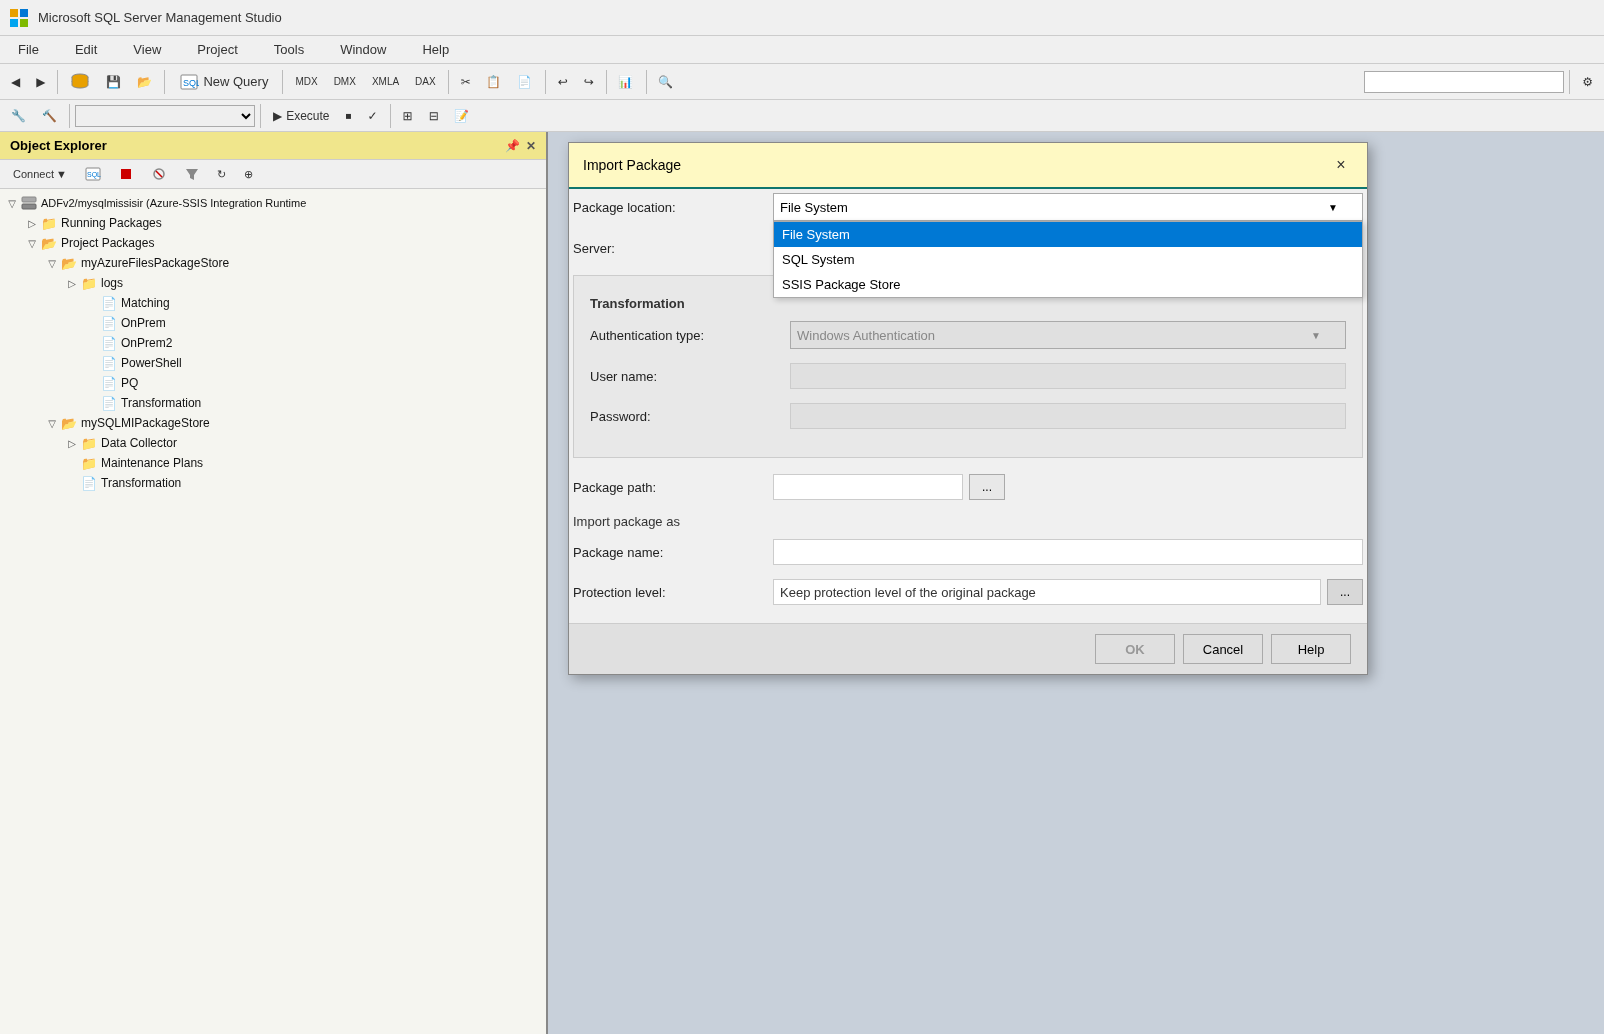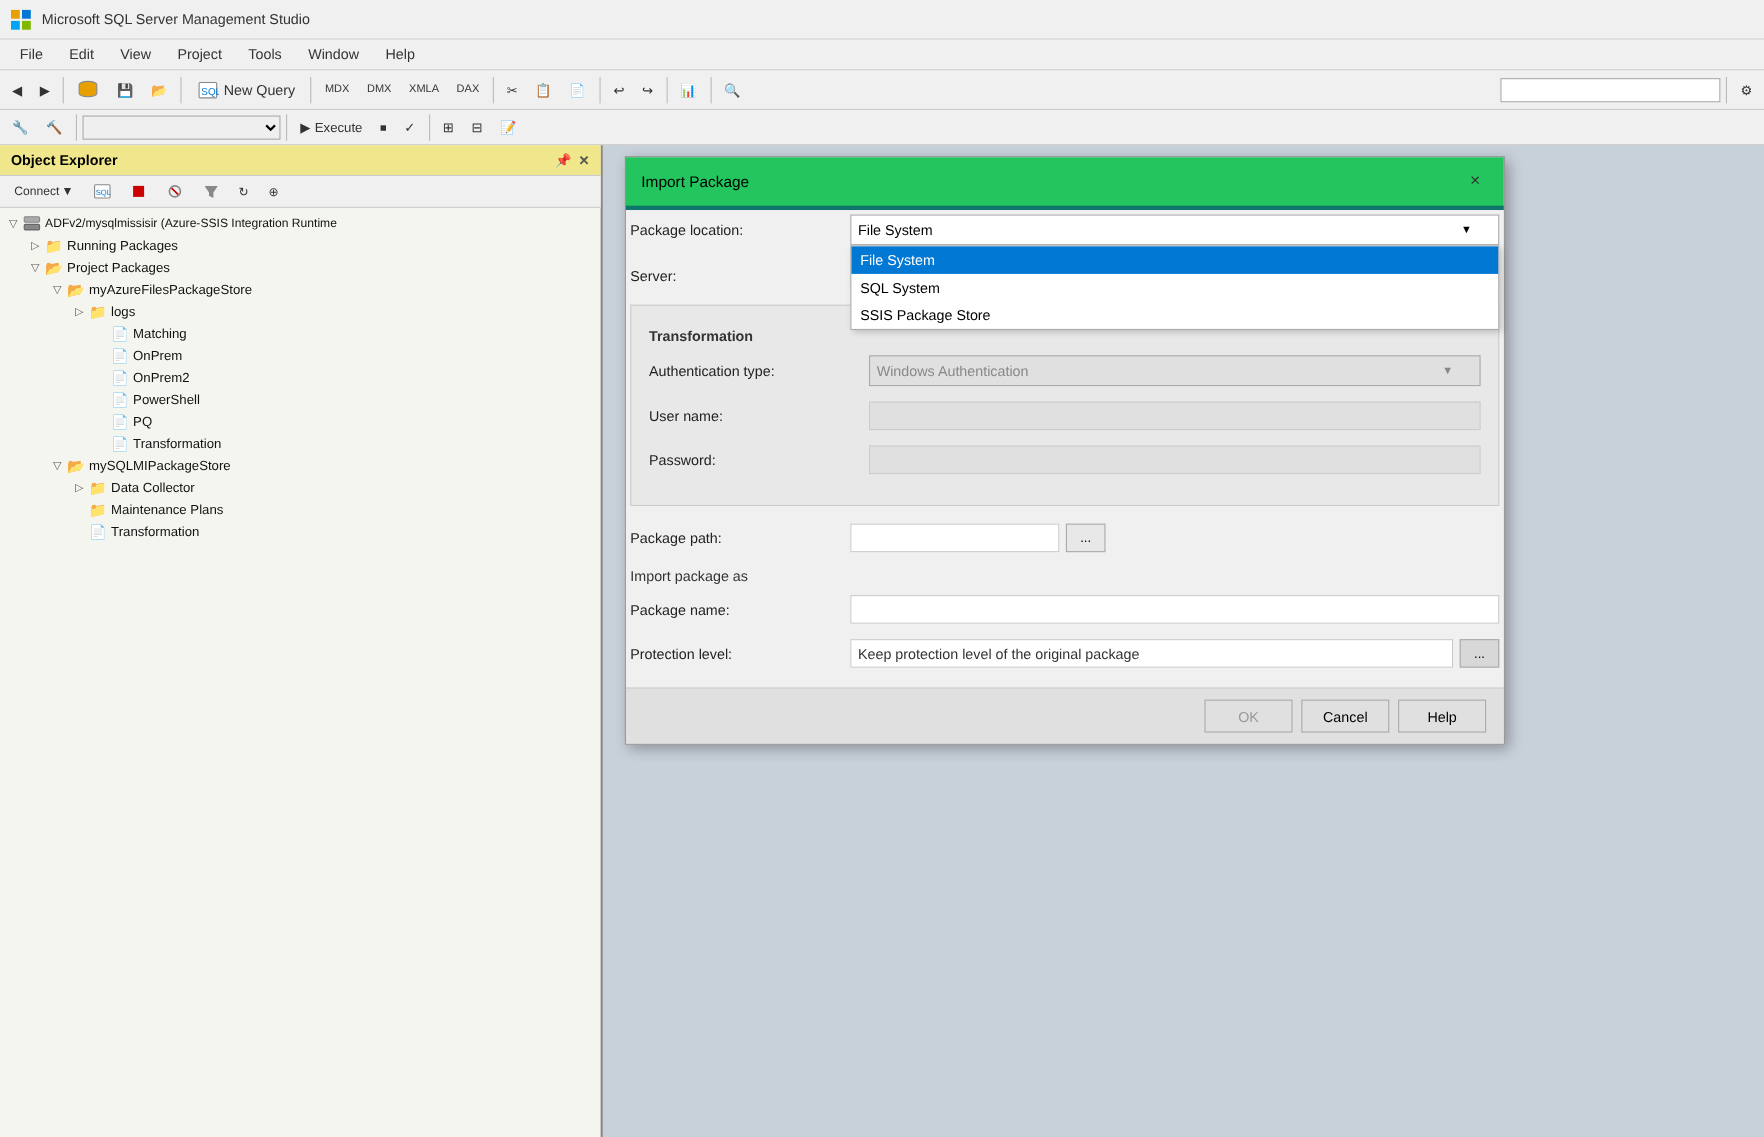--- a/index.html
+++ b/index.html
@@ -33,21 +33,21 @@
     }
 
     
     .menu-bar {
       background: #f0f0f0;
       height: 28px;
       display: flex;
       align-items: center;
       padding: 0 8px;
       border-bottom: 1px solid #ccc;
-      gap: 4px;
+      gap: 16px;
     }
     .menu-item {
       padding: 4px 10px;
       cursor: pointer;
       font-size: 13px;
       color: #333;
     }
 
     
     .toolbar {
@@ -211,26 +211,26 @@
     .dialog {
       background: #f0f0f0;
       border: 1px solid #888;
       width: 800px;
       box-shadow: 4px 4px 12px rgba(0,0,0,0.3);
       position: absolute;
       top: 10px;
       left: 20px;
     }
     .dialog-titlebar {
-      background: #22c55e;
+      background: #fef9c3;
       padding: 10px 14px;
       display: flex;
       align-items: center;
       justify-content: space-between;
-      border-bottom: 4px solid #0f766e;
+      border-bottom: 2px solid #0f766e;
       font-size: 14px;
       font-weight: normal;
     }
     .dialog-close-btn {
       width: 24px;
       height: 24px;
       display: flex;
       align-items: center;
       justify-content: center;
       cursor: pointer;
@@ -368,20 +368,21 @@
       height: 30px;
       border: 1px solid #aaa;
       background: #e0e0e0;
       cursor: pointer;
       font-size: 13px;
       padding: 0 16px;
     }
     .dialog-btn:disabled {
       color: #999;
       cursor: default;
+      font-weight: bold;
     }
     .prot-level-input {
       flex: 1;
       height: 26px;
       border: 1px solid #ccc;
       background: white;
       padding: 0 6px;
       font-size: 13px;
       color: #333;
     }

